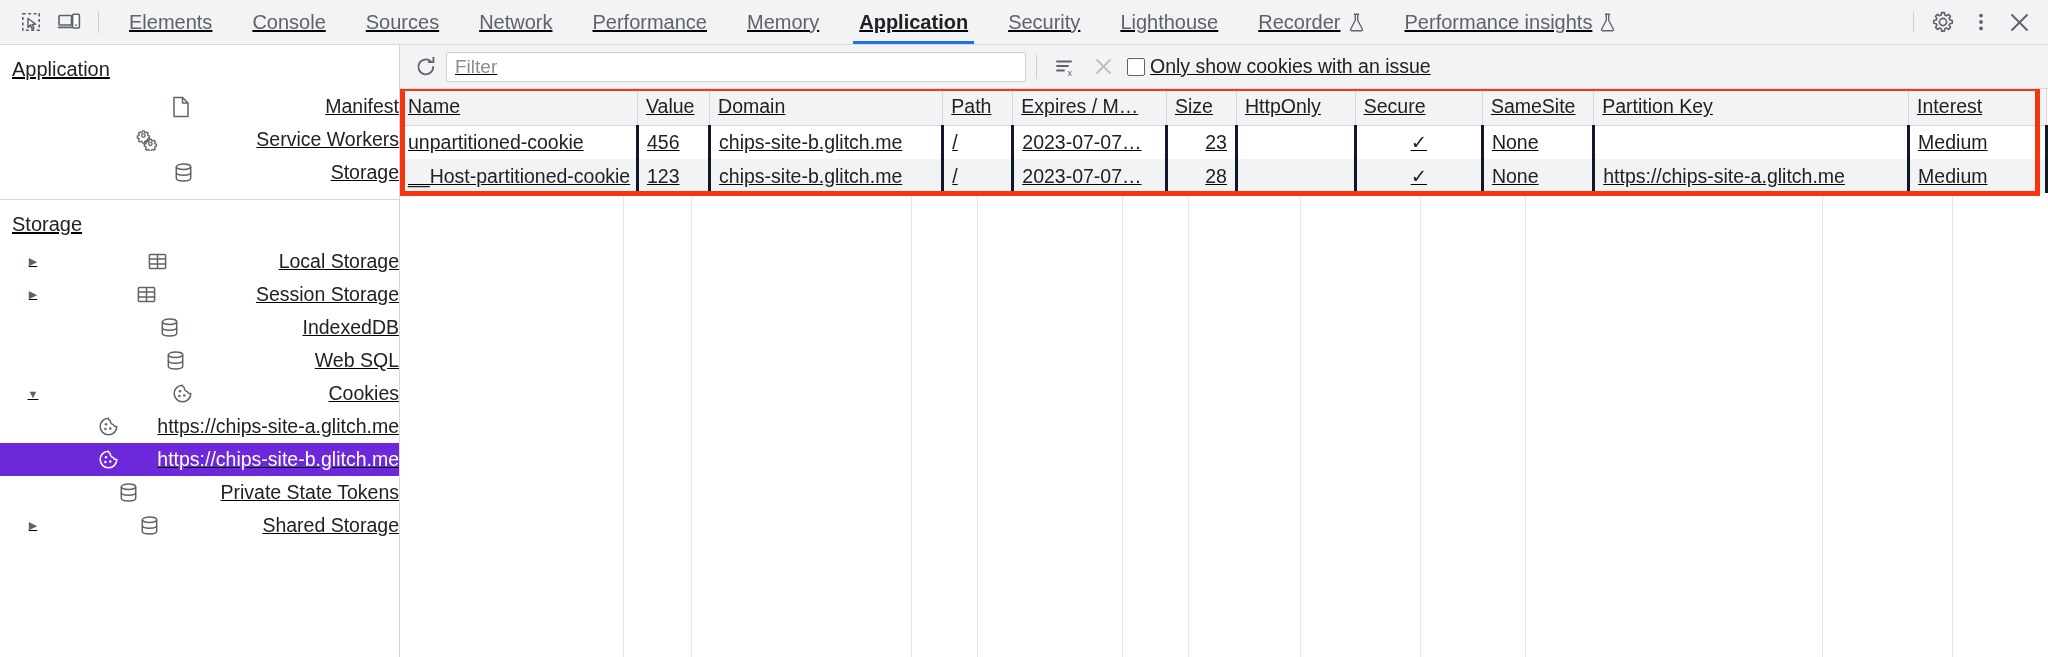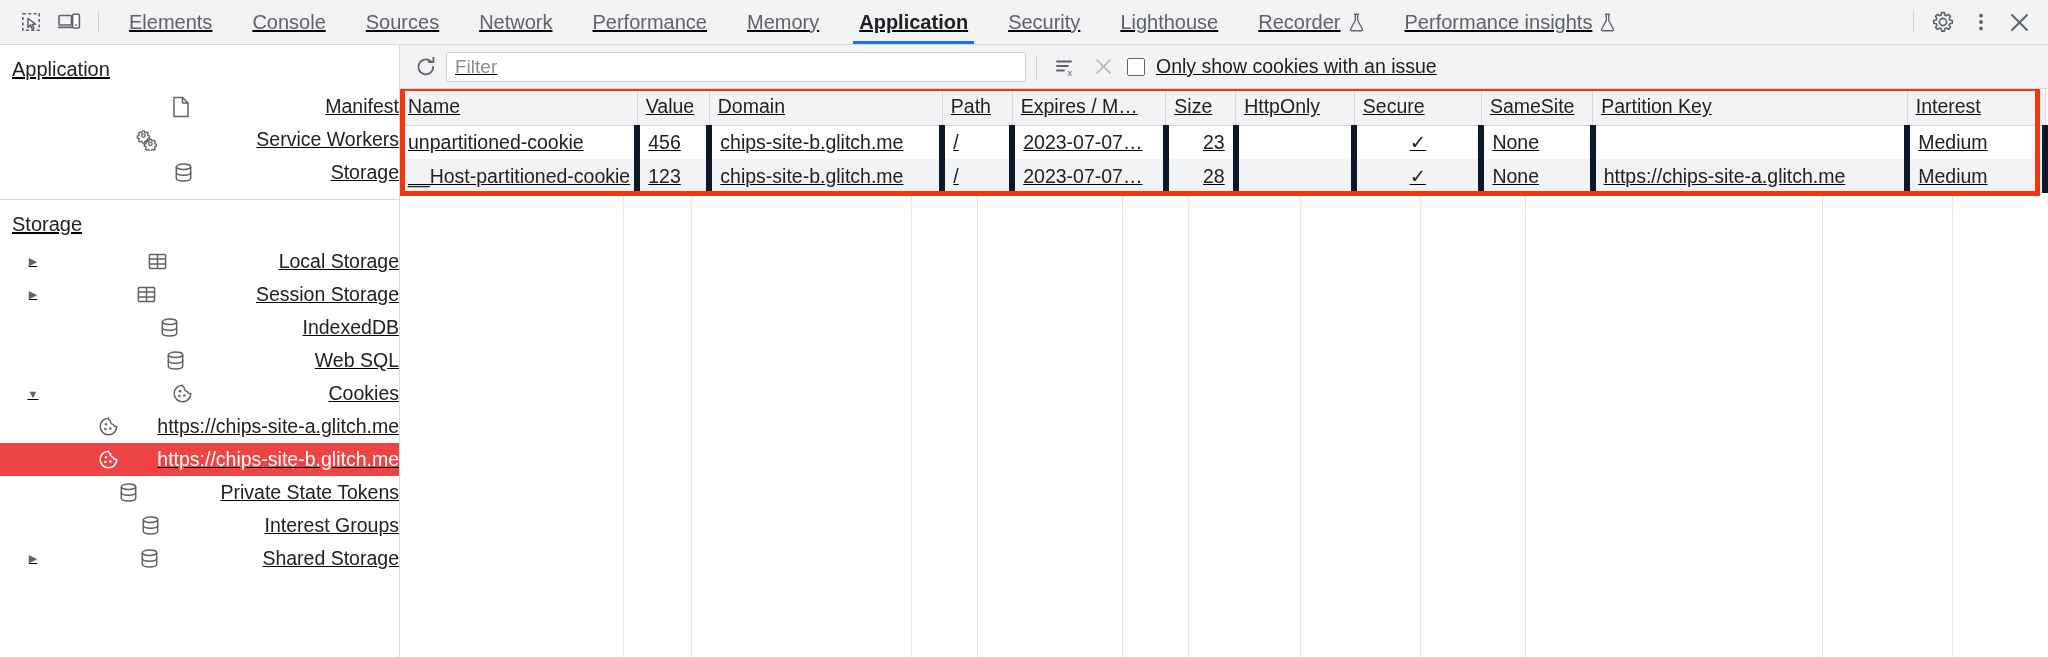--- a/index.html
+++ b/index.html
@@ -68,21 +68,21 @@
   }
   .side-divider { height: 1px; background: #d6d8db; margin: 10px 0 0 0; }
   .tree-item {
     display: flex; align-items: center;
     height: 33px;
     padding-left: 0;
     cursor: pointer;
     white-space: nowrap;
     justify-content: space-between;
   }
-  .tree-item.selected { background: #ef4444; color: #ffffff; }
+  .tree-item.selected { background: #6d28d9; color: #ffffff; }
   .tree-item.selected .ic { color: #ffffff; }
   .twisty {
     width: 22px; flex: 0 0 22px;
     display: flex; align-items: center; justify-content: center;
     color: #5f6368;
     font-size: 11px;
   }
   .ic {
     width: 26px; flex: 0 0 26px;
     display: flex; align-items: center; justify-content: center;
@@ -118,21 +118,21 @@
     padding: 0 8px;
     font-size: 19px;
     font-family: "Liberation Sans", sans-serif;
     color: #202124;
     border-radius: 2px;
     outline: none;
   }
   .filter-input::placeholder { color: #8a8d91; }
   .fb-sep { width:1px; height:24px; background:#cdcfd2; margin: 0 8px; flex:0 0 1px; }
   .fb-check {
-    display: flex; align-items: center; gap: 11px;
+    display: flex; align-items: center; gap: 5px;
     font-size: 19.5px; color: #202124; cursor: pointer;
     margin-left: 4px; white-space: nowrap;
   }
   .cbox {
     width: 18px; height: 18px; flex: 0 0 18px;
     border: 1.6px solid #5f6368; border-radius: 2px;
     background: #fff;
   }
 
   
@@ -148,21 +148,21 @@
     border-right: 1px solid #d6d8db;
     border-bottom: 1px solid #d6d8db;
     white-space: nowrap;
     overflow: hidden;
     cursor: pointer;
     font-size: 19.5px;
   }
   table.ck td {
     height: 34px;
     padding: 1px 8px;
-    border-right: 6px solid #0f172a;
+    border-right: 3px solid #0f172a;
     white-space: nowrap;
     overflow: hidden;
     color: #202124;
     font-size: 19.5px;
   }
   table.ck tbody tr.r-odd td { background: #ffffff; }
   table.ck tbody tr.r-even td { background: #f2f3f4; }
   td.num { text-align: right; }
   td.ctr { text-align: center; }
   td.indent { padding-left: 24px; }
@@ -418,33 +418,20 @@
               <div class="ic">
                 <svg width="21" height="21" viewBox="0 0 21 21">
                   <g fill="none" stroke="#5f6368" stroke-width="1.5">
                     <ellipse cx="10.5" cy="4.8" rx="7.2" ry="2.7"></ellipse>
                     <path d="M3.3 4.8v11.4c0 1.5 3.2 2.7 7.2 2.7s7.2-1.2 7.2-2.7V4.8"></path>
                     <path d="M3.3 10.5c0 1.5 3.2 2.7 7.2 2.7s7.2-1.2 7.2-2.7"></path>
                   </g>
                 </svg>
               </div>
               <span class="lbl">Private State Tokens</span>
-            </div>
-            <div class="tree-item d1">
-              <div class="twisty"></div>
-              <div class="ic">
-                <svg width="21" height="21" viewBox="0 0 21 21">
-                  <g fill="none" stroke="#5f6368" stroke-width="1.5">
-                    <ellipse cx="10.5" cy="4.8" rx="7.2" ry="2.7"></ellipse>
-                    <path d="M3.3 4.8v11.4c0 1.5 3.2 2.7 7.2 2.7s7.2-1.2 7.2-2.7V4.8"></path>
-                    <path d="M3.3 10.5c0 1.5 3.2 2.7 7.2 2.7s7.2-1.2 7.2-2.7"></path>
-                  </g>
-                </svg>
-              </div>
-              <span class="lbl">Interest Groups</span>
             </div>
             <div class="tree-item d1">
               <div class="twisty">▶</div>
               <div class="ic">
                 <svg width="21" height="21" viewBox="0 0 21 21">
                   <g fill="none" stroke="#5f6368" stroke-width="1.5">
                     <ellipse cx="10.5" cy="4.8" rx="7.2" ry="2.7"></ellipse>
                     <path d="M3.3 4.8v11.4c0 1.5 3.2 2.7 7.2 2.7s7.2-1.2 7.2-2.7V4.8"></path>
                     <path d="M3.3 10.5c0 1.5 3.2 2.7 7.2 2.7s7.2-1.2 7.2-2.7"></path>
                   </g>

